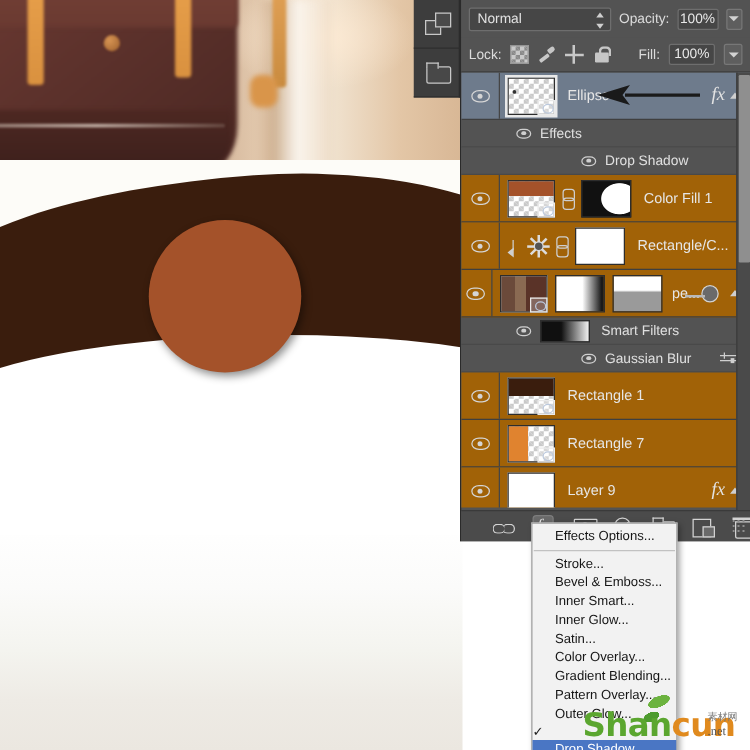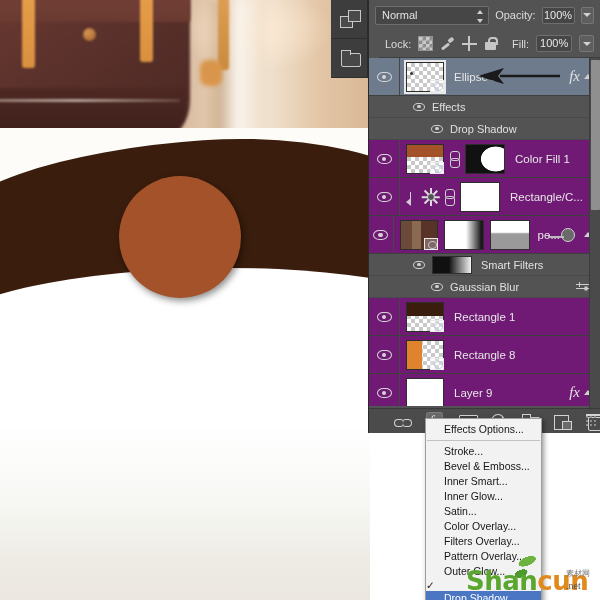--- a/index.html
+++ b/index.html
@@ -187,21 +187,21 @@
   }
   .mini-drop{
     width:15px; height:17px; background:#5e5e5e; border:1px solid #777;
     border-radius:2px; display:flex; align-items:center; justify-content:center;
   }
   .mini-drop i{ width:0;height:0;border-left:4px solid transparent;border-right:4px solid transparent;border-top:4px solid #d2d2d2; }
 
   
   #lock-row{
     height:28px; display:flex; align-items:center; padding:0 6px; gap:7px;
-    background:#535353; border-bottom:1px solid #3e3e3e;margin-left:10px;
+    background:#535353; border-bottom:1px solid #3e3e3e;
   }
   .lock-ico{ width:15px; height:15px; position:relative; opacity:.92; }
   #lock-transparent{
     background:
       linear-gradient(45deg,#8e8e8e 25%,transparent 25%,transparent 75%,#8e8e8e 75%) 0 0/7px 7px,
       linear-gradient(45deg,#8e8e8e 25%,transparent 25%,transparent 75%,#8e8e8e 75%) 3.5px 3.5px/7px 7px,
       #d4d4d4;
     border:1px solid #9a9a9a;
   }
   #lock-brush::before{
@@ -225,21 +225,21 @@
   #lock-all::after{
     content:""; position:absolute; left:4.5px; top:1px; width:6px; height:6px;
     border:2px solid #d0d0d0; border-bottom:none; border-radius:4px 4px 0 0;
   }
   #lock-spacer{ flex:1; }
 
   
   #layer-list{ position:relative; height:348px; overflow:hidden; background:#535353; }
   .layer-row{
     position:relative; display:flex; align-items:center; height:38px;
-    border-bottom:1px solid #3f3f3f; background:#701a75;
+    border-bottom:1px solid #3f3f3f; background:#a16207;
   }
   .layer-row.selected{ background:#6e7b8c; }
   .eye-cell{ width:31px; display:flex; align-items:center; justify-content:center;
     border-right:1px solid #454545; height:100%; }
   .eye{
     width:15px; height:10px; border:1.4px solid #d5d5d5; border-radius:50% 50% 50% 50%/60% 60% 60% 60%;
     position:relative; background:transparent;
   }
   .eye::after{
     content:""; position:absolute; left:4.2px; top:2.1px; width:4.4px; height:4.4px;
@@ -284,21 +284,21 @@
   }
   .expand-tri{
     width:0;height:0;border-left:4px solid transparent;border-right:4px solid transparent;
     border-bottom:5px solid #cfcfcf; margin-right:8px; flex:none;
   }
   
   .effect-row{
     display:flex; align-items:center; height:22px; background:#535353;
     padding-left:44px; border-bottom:1px solid #494949;
   }
-  .effect-row.deeper{ padding-left:62px; }
+  .effect-row.deeper{ padding-left:96px; }
   .eye-sm{
     width:12px; height:8px; border:1.2px solid #cfcfcf;
     border-radius:50%/60%; position:relative; flex:none; margin-right:7px;
   }
   .eye-sm::after{
     content:""; position:absolute; left:3.3px; top:1.5px; width:3.4px; height:3.4px;
     border-radius:50%; background:#cfcfcf;
   }
   .effect-name{ font-size:11px; color:#e0e0e0; white-space:nowrap; }
   .filter-gear{
@@ -593,21 +593,21 @@
 
     <div class="layer-row">
       <div class="eye-cell">
         <span class="eye"></span>
       </div>
       <div class="thumb" style="background:linear-gradient(to right,#e0832f 0 42%,transparent 42%),
                   linear-gradient(45deg,#c9c9c9 25%,transparent 25%,transparent 75%,#c9c9c9 75%) 0 0/8px 8px,
                   linear-gradient(45deg,#c9c9c9 25%,transparent 25%,transparent 75%,#c9c9c9 75%) 4px 4px/8px 8px,#fff;">
         <span class="vec-badge"></span>
       </div>
-      <span class="layer-name">Rectangle 8</span>
+      <span class="layer-name">Rectangle 7</span>
     </div>
 
     <div class="layer-row">
       <div class="eye-cell">
         <span class="eye"></span>
       </div>
       <div class="thumb" style="background:#ffffff;"></div>
       <span class="layer-name">Layer 9</span>
       <span class="fx-badge">fx</span>
       <span class="expand-tri"></span>
@@ -653,21 +653,21 @@
   <div class="mi-wrap">
       <div class="menu-item">Inner Glow...</div>
     </div>
   <div class="mi-wrap">
       <div class="menu-item">Satin...</div>
     </div>
   <div class="mi-wrap">
       <div class="menu-item">Color Overlay...</div>
     </div>
   <div class="mi-wrap">
-      <div class="menu-item">Filters Overlay...</div>
+      <div class="menu-item">Gradient Blending...</div>
     </div>
   <div class="mi-wrap">
       <div class="menu-item">Pattern Overlay...</div>
     </div>
   <div class="mi-wrap">
       <div class="menu-item">Outer Glow...</div>
     </div>
   <div class="mi-wrap">
     <span class="tick">✓</span>
     <div class="menu-item checked">Drop Shadow...</div>

